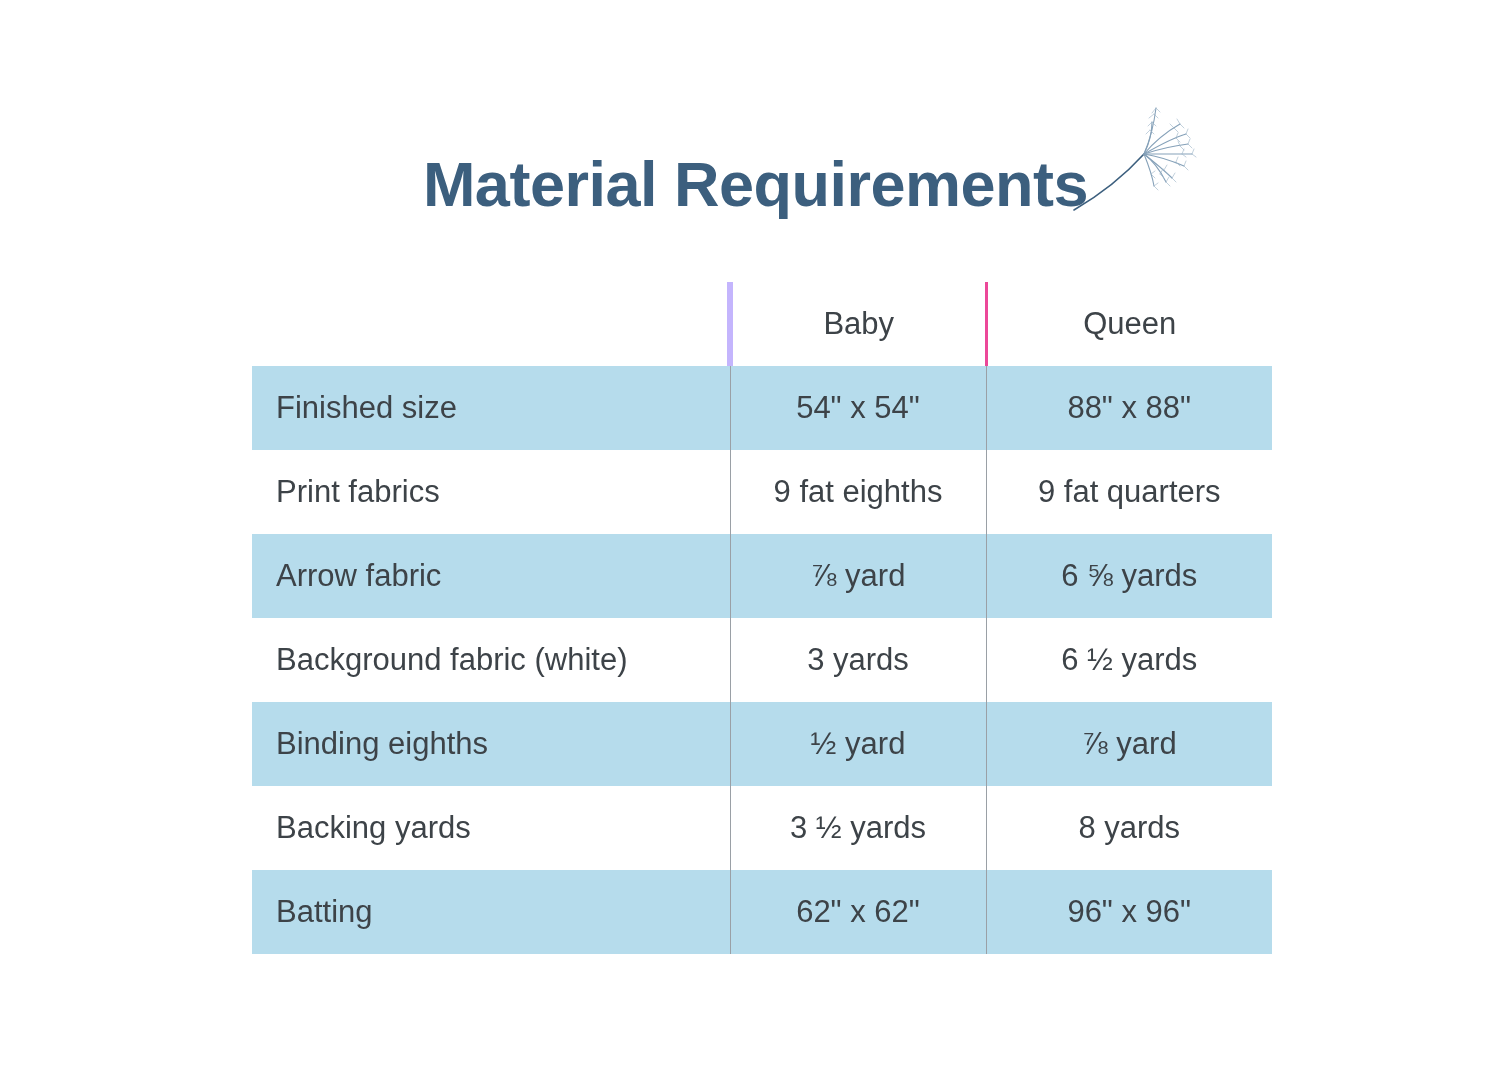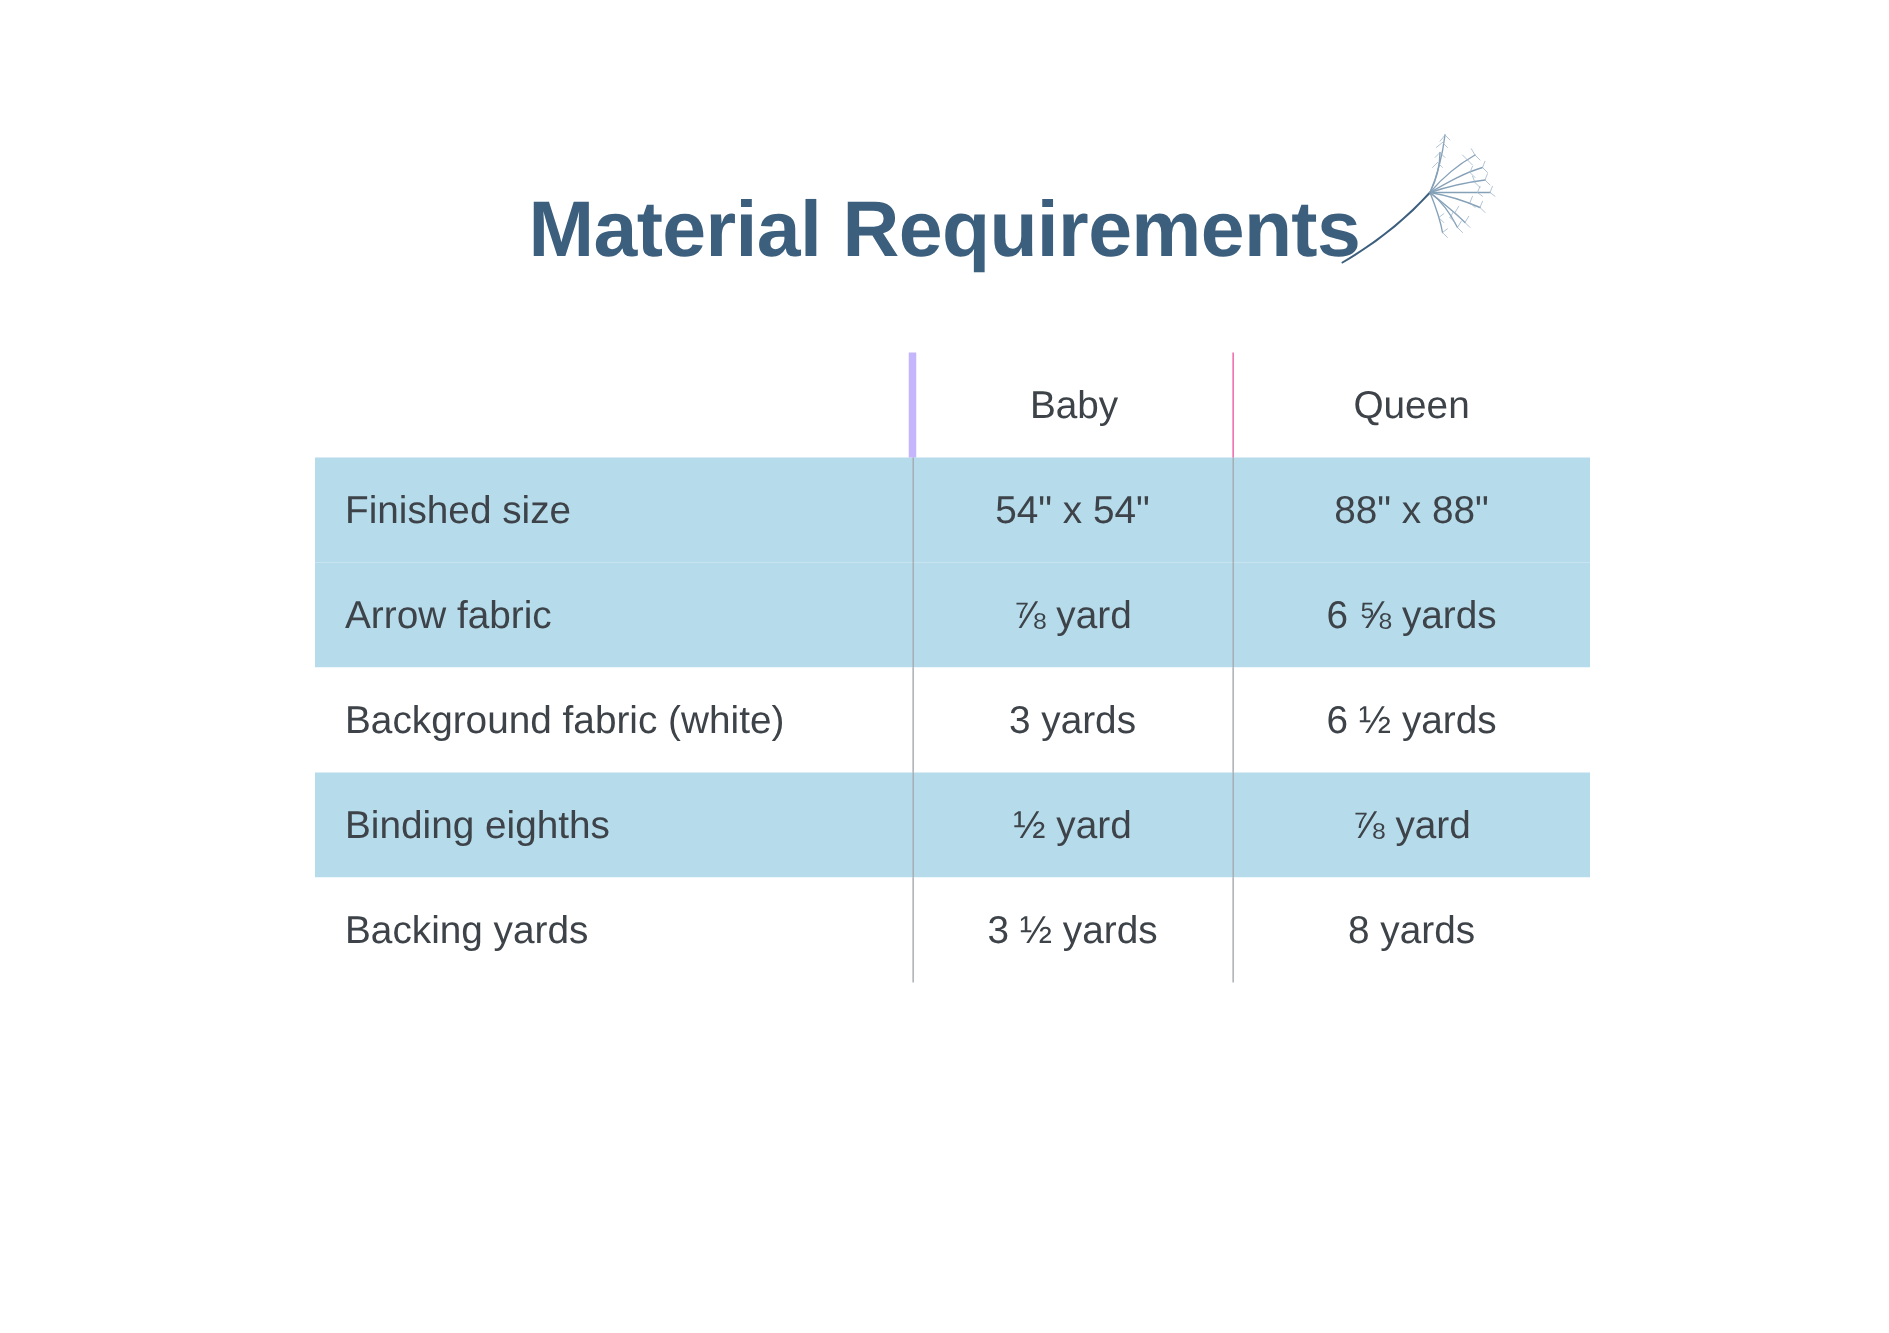--- a/index.html
+++ b/index.html
@@ -79,21 +79,21 @@
     height: 80px;
     font-size: 31px;
     color: #3d4348;
   }
   thead th.h-label { background: transparent; }
   thead th.h-baby,
   thead th.h-queen {
     text-align: center;
   }
   thead th.h-baby { border-left: 6px solid #c4b5fd; }
-  thead th.h-queen { border-left: 1px solid #ec4899; }
+  thead th.h-queen { border-left: 3px solid #ec4899; }
 
   tbody td.lbl {
     text-align: left;
     padding-left: 24px;
     font-size: 31px;
   }
   tbody td.val {
     text-align: center;
     font-size: 31px;
   }
@@ -158,37 +158,47 @@
           <th class="h-baby">Baby</th>
           <th class="h-queen">Queen</th>
         </tr>
       </thead>
       <tbody>
         <tr class="shaded">
           <td class="lbl">Finished size</td>
           <td class="val baby">54" x 54"</td>
           <td class="val queen">88" x 88"</td>
         </tr>
+        <tr class="plain">
+          <td class="lbl">Print fabrics</td>
+          <td class="val baby">9 fat eighths</td>
+          <td class="val queen">9 fat quarters</td>
+        </tr>
         <tr class="shaded">
           <td class="lbl">Arrow fabric</td>
           <td class="val baby">⅞ yard</td>
           <td class="val queen">6 ⅝ yards</td>
         </tr>
         <tr class="plain">
           <td class="lbl">Background fabric (white)</td>
           <td class="val baby">3 yards</td>
           <td class="val queen">6 ½ yards</td>
         </tr>
         <tr class="shaded">
           <td class="lbl">Binding eighths</td>
           <td class="val baby">½ yard</td>
           <td class="val queen">⅞ yard</td>
         </tr>
         <tr class="plain">
           <td class="lbl">Backing yards</td>
           <td class="val baby">3 ½ yards</td>
           <td class="val queen">8 yards</td>
         </tr>
+        <tr class="shaded">
+          <td class="lbl">Batting</td>
+          <td class="val baby">62" x 62"</td>
+          <td class="val queen">96" x 96"</td>
+        </tr>
       </tbody>
     </table>
   </div>
 
 </div>
 
 </body></html>

